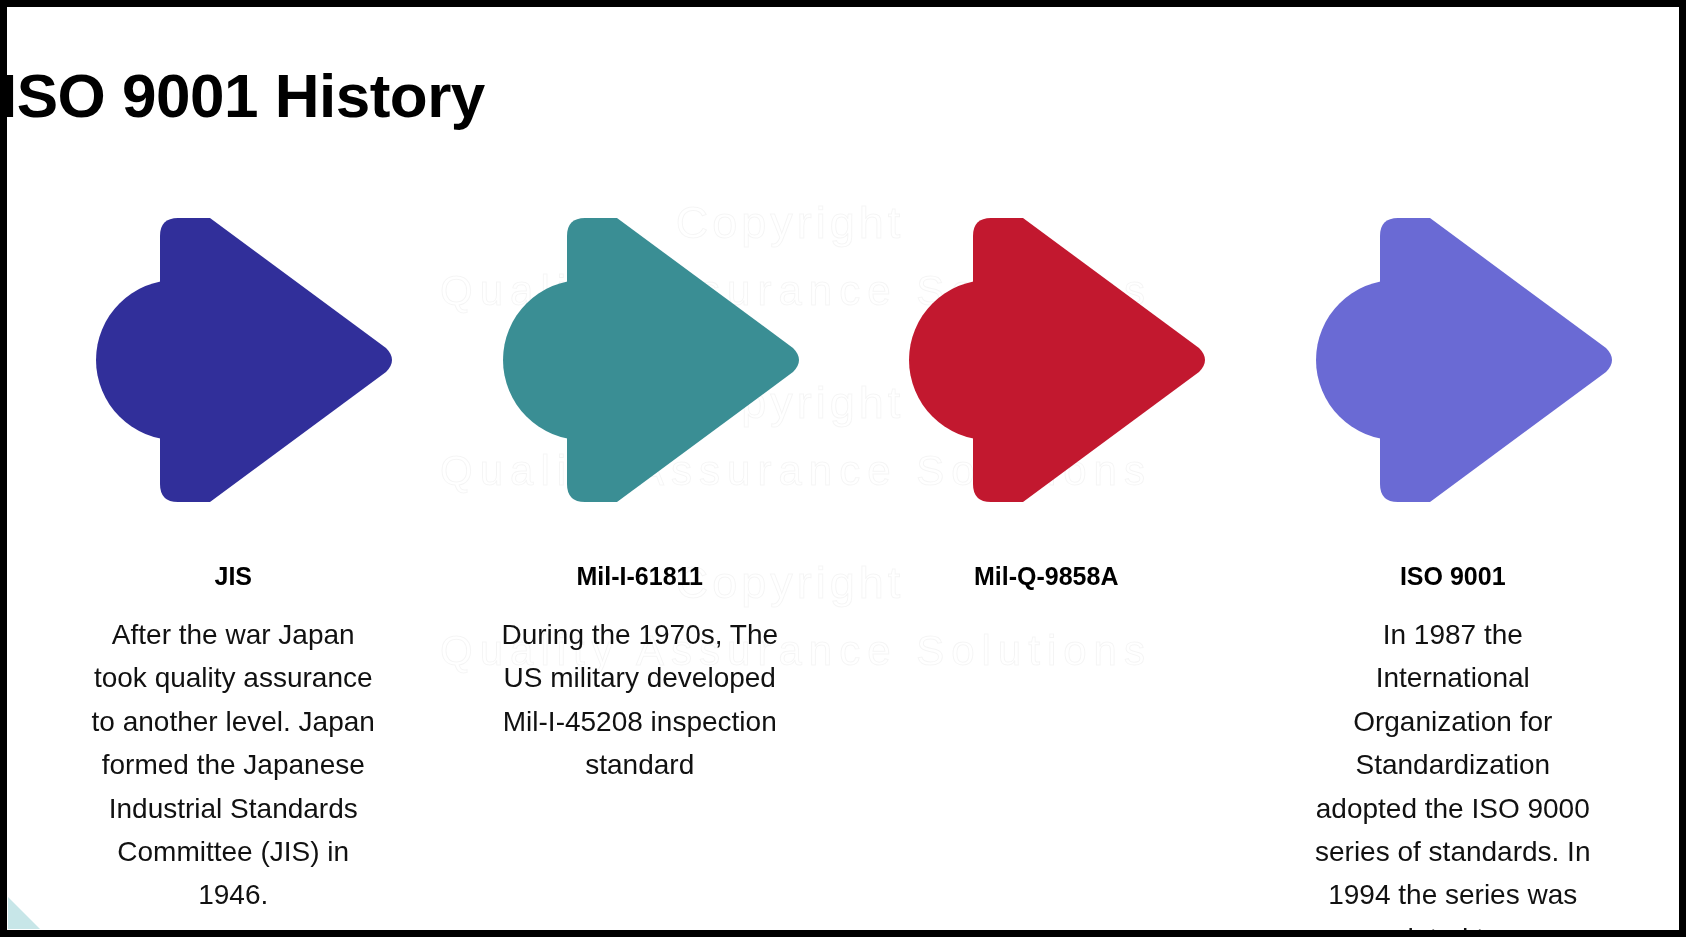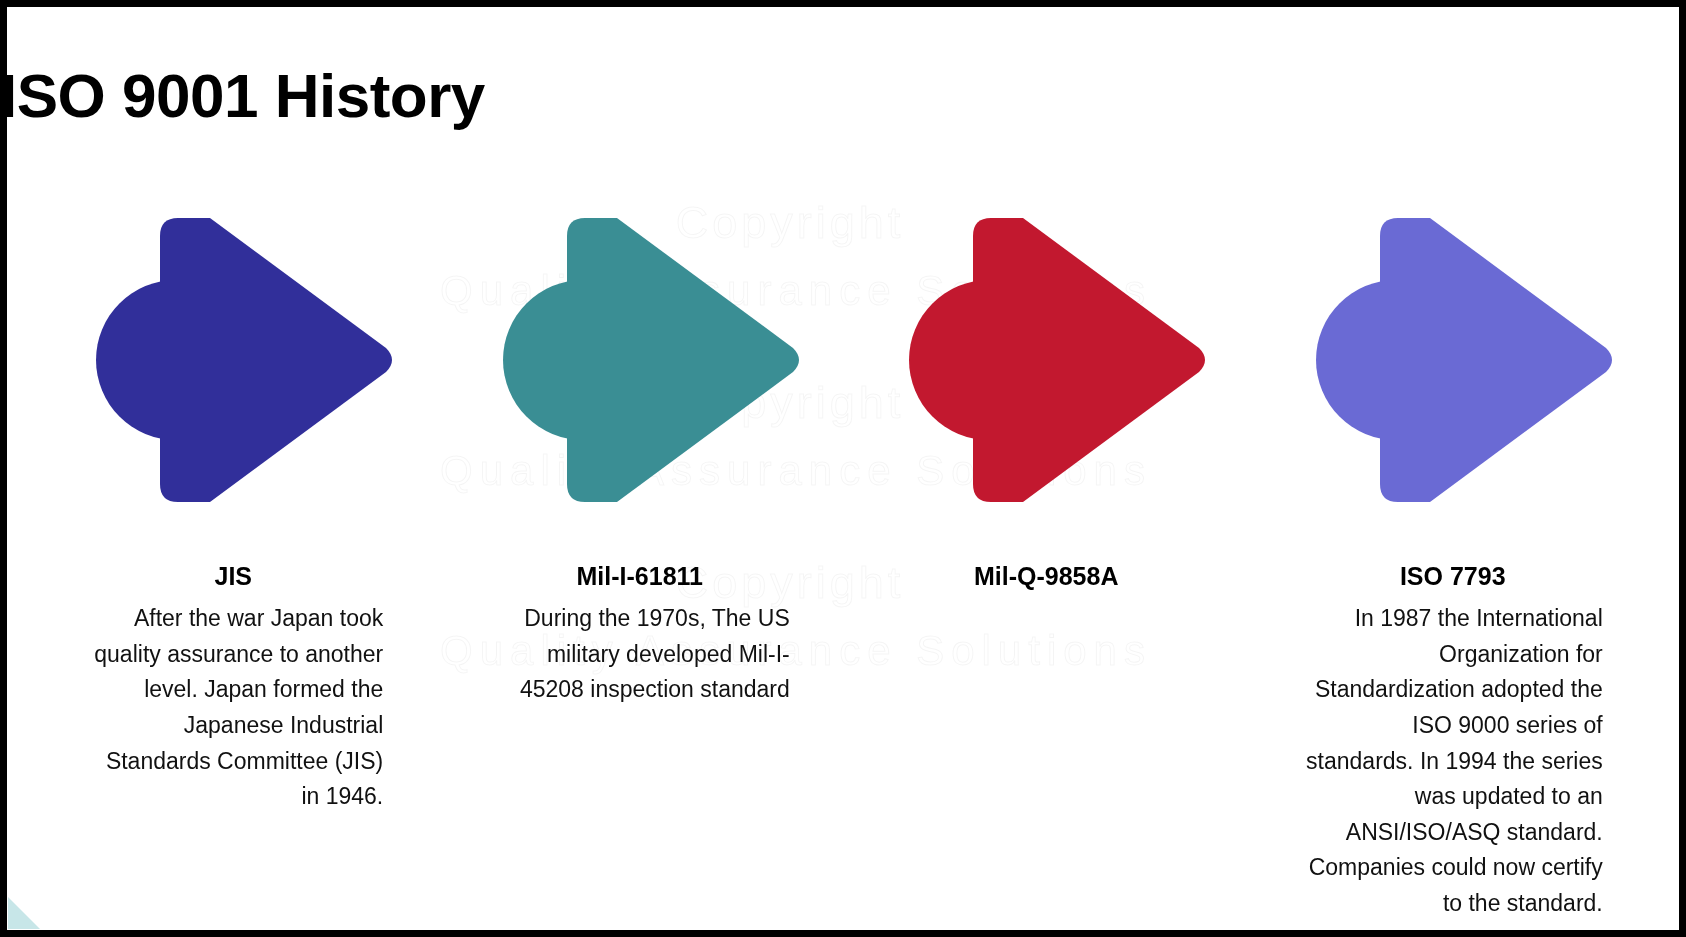--- a/index.html
+++ b/index.html
@@ -115,26 +115,26 @@
   }
 
   .col-heading {
     margin-top: 52px;
     font-size: 25px;
     font-weight: bold;
     color: #000000;
     text-align: center;
   }
   .col-body {
-    margin-top: 10px;
+    margin-top: 22px;
     width: 300px;
-    font-size: 23px;
+    font-size: 28px;
     line-height: 1.55;
     color: #111111;
-    text-align: right;
+    text-align: center;
   }
 </style>
 </head>
 <body>
 
 <div class="slide">
 
   <div class="page-inner-fill"></div>
 
   <div class="watermark-layer">
@@ -196,21 +196,21 @@
 
     <div class="column">
       <div class="arrow-wrap">
         <svg viewBox="0 0 330 300" xmlns="http://www.w3.org/2000/svg" aria-hidden="true">
           <g fill="#6A6AD4">
             <circle class="arrow-circle" cx="108" cy="150" r="80"></circle>
             <path class="arrow-head" d="M 92 26 Q 92 8 110 8 L 142 8 L 318 138 Q 330 150 318 162 L 142 292 L 110 292 Q 92 292 92 274 Z"></path>
           </g>
         </svg>
       </div>
-      <div class="col-heading">ISO 7793</div>
+      <div class="col-heading">ISO 9001</div>
       <div class="col-body">In 1987 the International Organization for Standardization adopted the ISO 9000 series of standards. In 1994 the series was updated to an ANSI/ISO/ASQ standard. Companies could now certify to the standard.</div>
     </div>
 
   </div>
 
   <div class="corner-triangle" style="border-left-color: rgb(199, 230, 232);"></div>
   <div class="page-border" style="border-color: rgb(0, 0, 0);"></div>
 
 </div>
 

